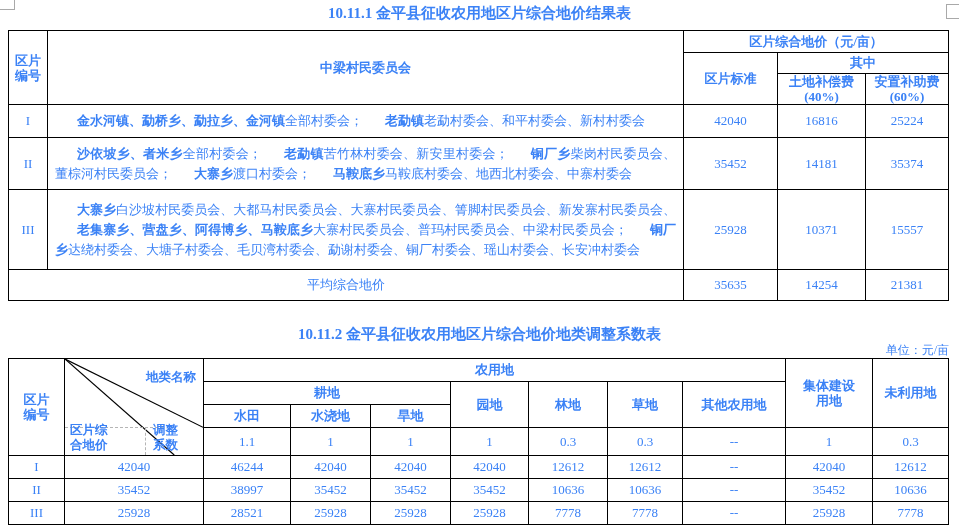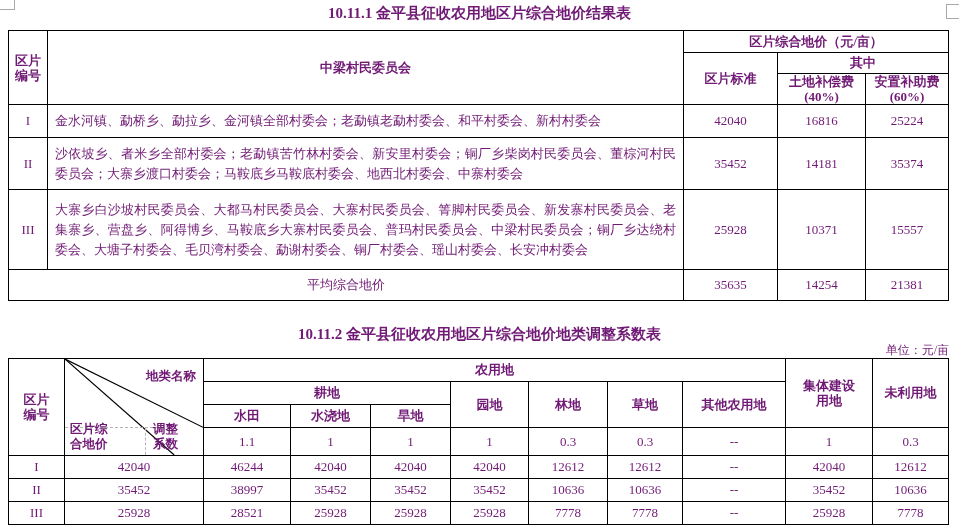--- a/index.html
+++ b/index.html
@@ -1,33 +1,33 @@
 <!DOCTYPE html>
 <html><head>
 <meta charset="utf-8">
 <style>
   html,body{margin:0;padding:0;background:#fff;}
   .page{position:relative;width:959px;height:527px;background:#fff;overflow:hidden;
-        font-family:"Liberation Serif","DejaVu Serif",serif;color:#701a75;}
+        font-family:"Liberation Serif","DejaVu Serif",serif;color:#3b82f6;}
   .title{position:absolute;left:0;width:100%;text-align:center;font-size:15px;font-weight:bold;}
   #title1{top:4px;}
   #title2{top:325px;}
   .unit-note{position:absolute;top:342px;right:10px;font-size:12px;}
   table{border-collapse:collapse;table-layout:fixed;position:absolute;left:8px;border:1.5px solid #000;}
   #t1{top:30px;width:940px;}
   #t2{top:358px;width:940px;}
   th,td{border:1px solid #000;font-size:13px;text-align:center;vertical-align:middle;
         padding:0;overflow:hidden;font-weight:normal;}
   th{font-weight:bold;}
   .ml{white-space:pre-line;line-height:15px;}
   .desc{text-align:justify;text-justify:inter-ideograph;padding:3px 7px;line-height:20px;font-size:13px;}
-  .desc b{font-weight:normal;}
+  .desc b{font-weight:bold;margin-left:22px;}
   .bold{font-weight:normal;text-align:center;}
   
-  .diag{position:relative;padding:2px;font-family:Liberation Mono, monospace;}
+  .diag{position:relative;padding:2px;}
   .diag svg{position:absolute;left:0;top:0;width:100%;height:100%;}
   .diag .lbl{position:absolute;font-weight:bold;font-size:12.5px;line-height:15px;white-space:pre-line;}
   .diag .lbl-top{top:11px;right:7px;}
   .diag .lbl-left{left:5px;bottom:2px;text-align:right;}
   .diag .lbl-right{left:88px;bottom:2px;}
   .dash-h{position:absolute;left:0;top:68px;width:98px;border-top:1px dashed #b5b5b5;}
   .dash-v{position:absolute;left:80px;top:69px;height:27px;border-left:1px dashed #b5b5b5;}
   
   .corner-mark{position:absolute;border:1px solid #a9a9a9;background:#fff;}
   #cm-left{left:0;top:0;width:14px;height:9px;border-left:none;border-top:none;}

